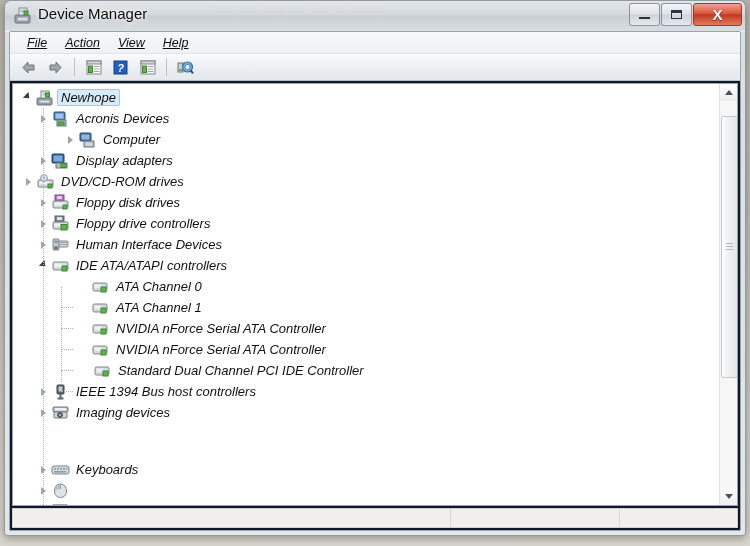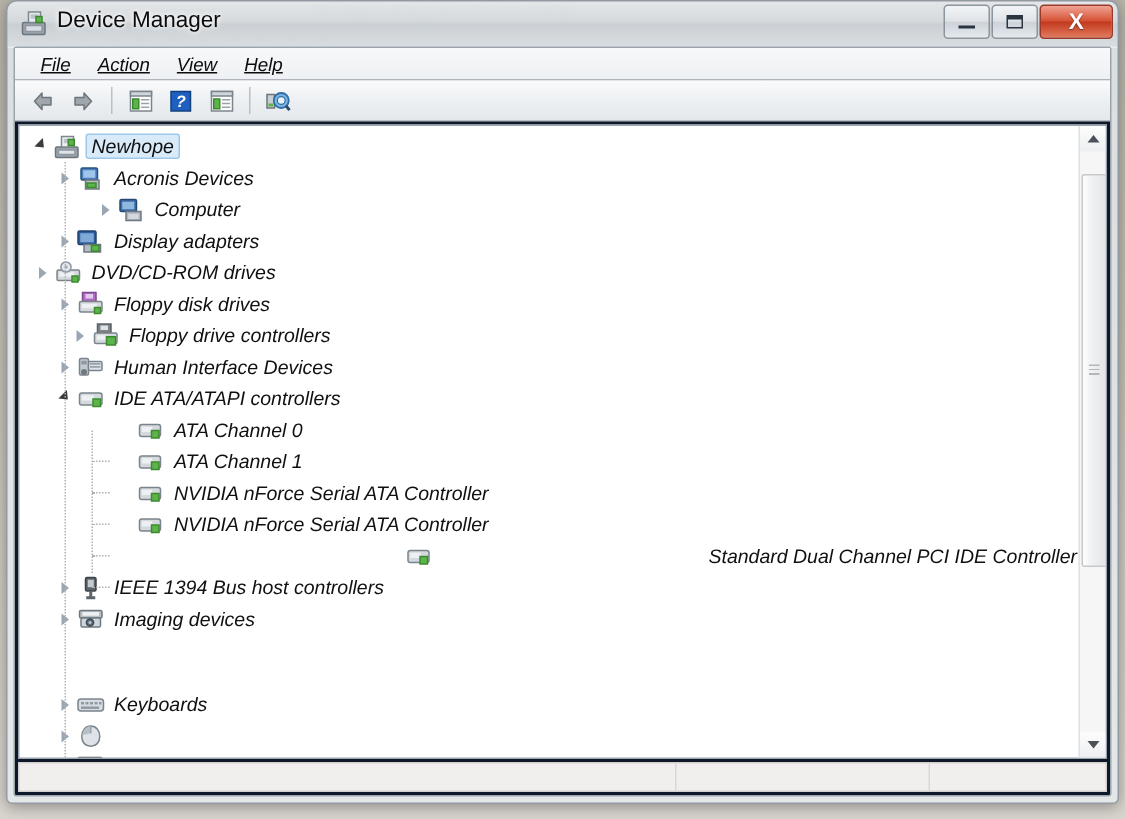--- a/index.html
+++ b/index.html
@@ -430,21 +430,21 @@
               </div>
               <svg class="icon" viewBox="0 0 19 18">
                 <rect x="4" y="1" width="9" height="6" fill="#b06fc4" stroke="#7d4a8e"></rect>
                 <rect x="6" y="2" width="5" height="3" fill="#e3cdea"></rect>
                 <rect x="2" y="7" width="15" height="7" rx="1" fill="#d4d9dd" stroke="#7b848b"></rect>
                 <rect x="3.5" y="8.5" width="10" height="3" fill="#eef1f3"></rect>
                 <rect x="12" y="11" width="4" height="4" fill="#5cb54a" stroke="#3d8a2e"></rect>
               </svg>
               <span class="label">Floppy disk drives</span>
             </div>
-            <div class="row" style="padding-left: 32px;">
+            <div class="row" style="padding-left: 22px;">
               <div class="twisty">
                 <div class="tw-collapsed"></div>
               </div>
               <svg class="icon" viewBox="0 0 19 18">
                 <rect x="4" y="1" width="9" height="6" fill="#7b848b" stroke="#5a6268"></rect>
                 <rect x="6" y="2" width="5" height="3" fill="#dfe4e8"></rect>
                 <rect x="2" y="7" width="15" height="7" rx="1" fill="#d4d9dd" stroke="#7b848b"></rect>
                 <rect x="3.5" y="8.5" width="6" height="3" fill="#eef1f3"></rect>
                 <rect x="10" y="9.5" width="6" height="5.5" fill="#5cb54a" stroke="#3d8a2e"></rect>
               </svg>
@@ -512,21 +512,21 @@
               <div class="twisty">
                 <div class="tw-none"></div>
               </div>
               <svg class="icon" viewBox="0 0 19 18">
                 <rect x="2" y="5" width="14" height="8" rx="1.5" fill="#d4d9dd" stroke="#7b848b"></rect>
                 <rect x="3.5" y="6.5" width="7" height="3.5" fill="#eef1f3"></rect>
                 <rect x="10" y="9" width="5" height="5" fill="#5cb54a" stroke="#3d8a2e"></rect>
               </svg>
               <span class="label">NVIDIA nForce Serial ATA Controller</span>
             </div>
-            <div class="row" style="padding-left: 64px; justify-content: space-between;">
+            <div class="row" style="padding-left: 64px;">
               <div class="twisty">
                 <div class="tw-none"></div>
               </div>
               <svg class="icon" viewBox="0 0 19 18">
                 <rect x="2" y="5" width="14" height="8" rx="1.5" fill="#d4d9dd" stroke="#7b848b"></rect>
                 <rect x="3.5" y="6.5" width="7" height="3.5" fill="#eef1f3"></rect>
                 <rect x="10" y="9" width="5" height="5" fill="#5cb54a" stroke="#3d8a2e"></rect>
               </svg>
               <span class="label">Standard Dual Channel PCI IDE Controller</span>
             </div>

